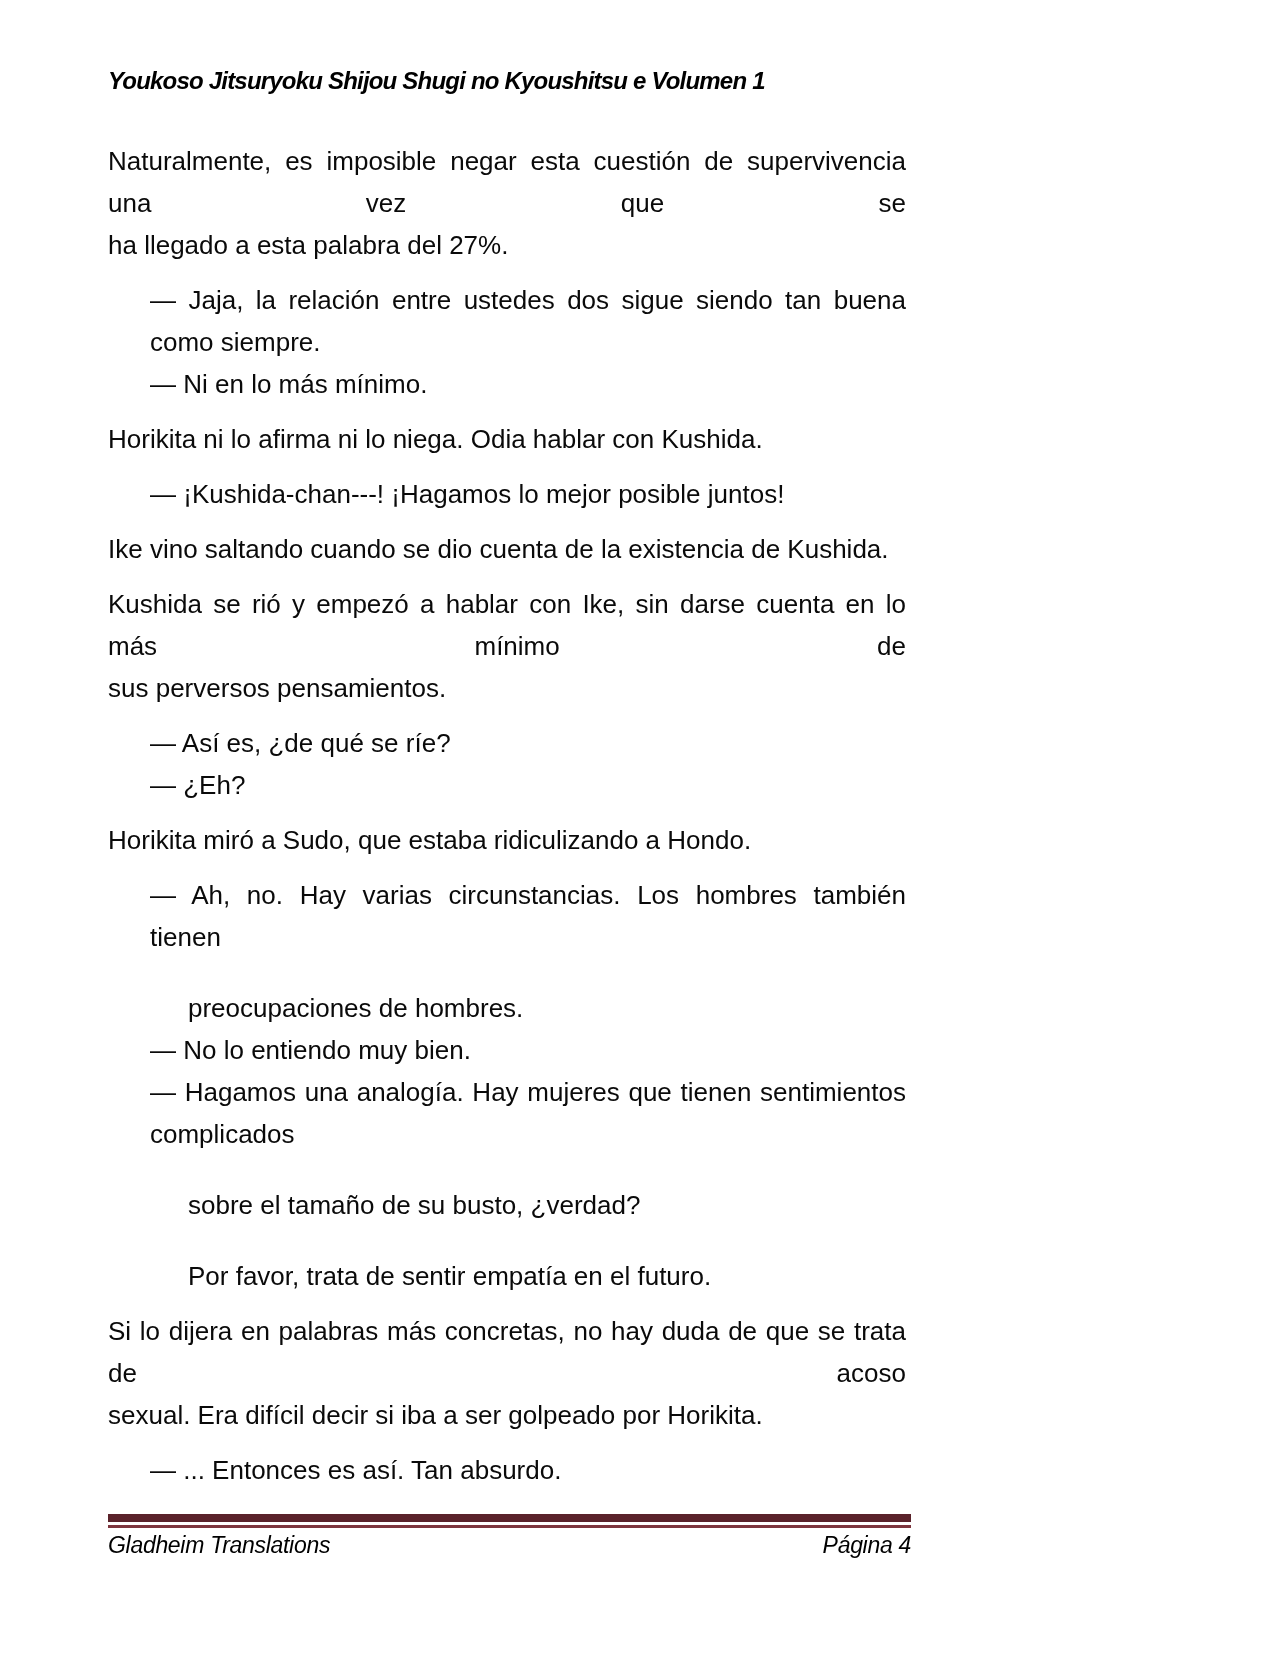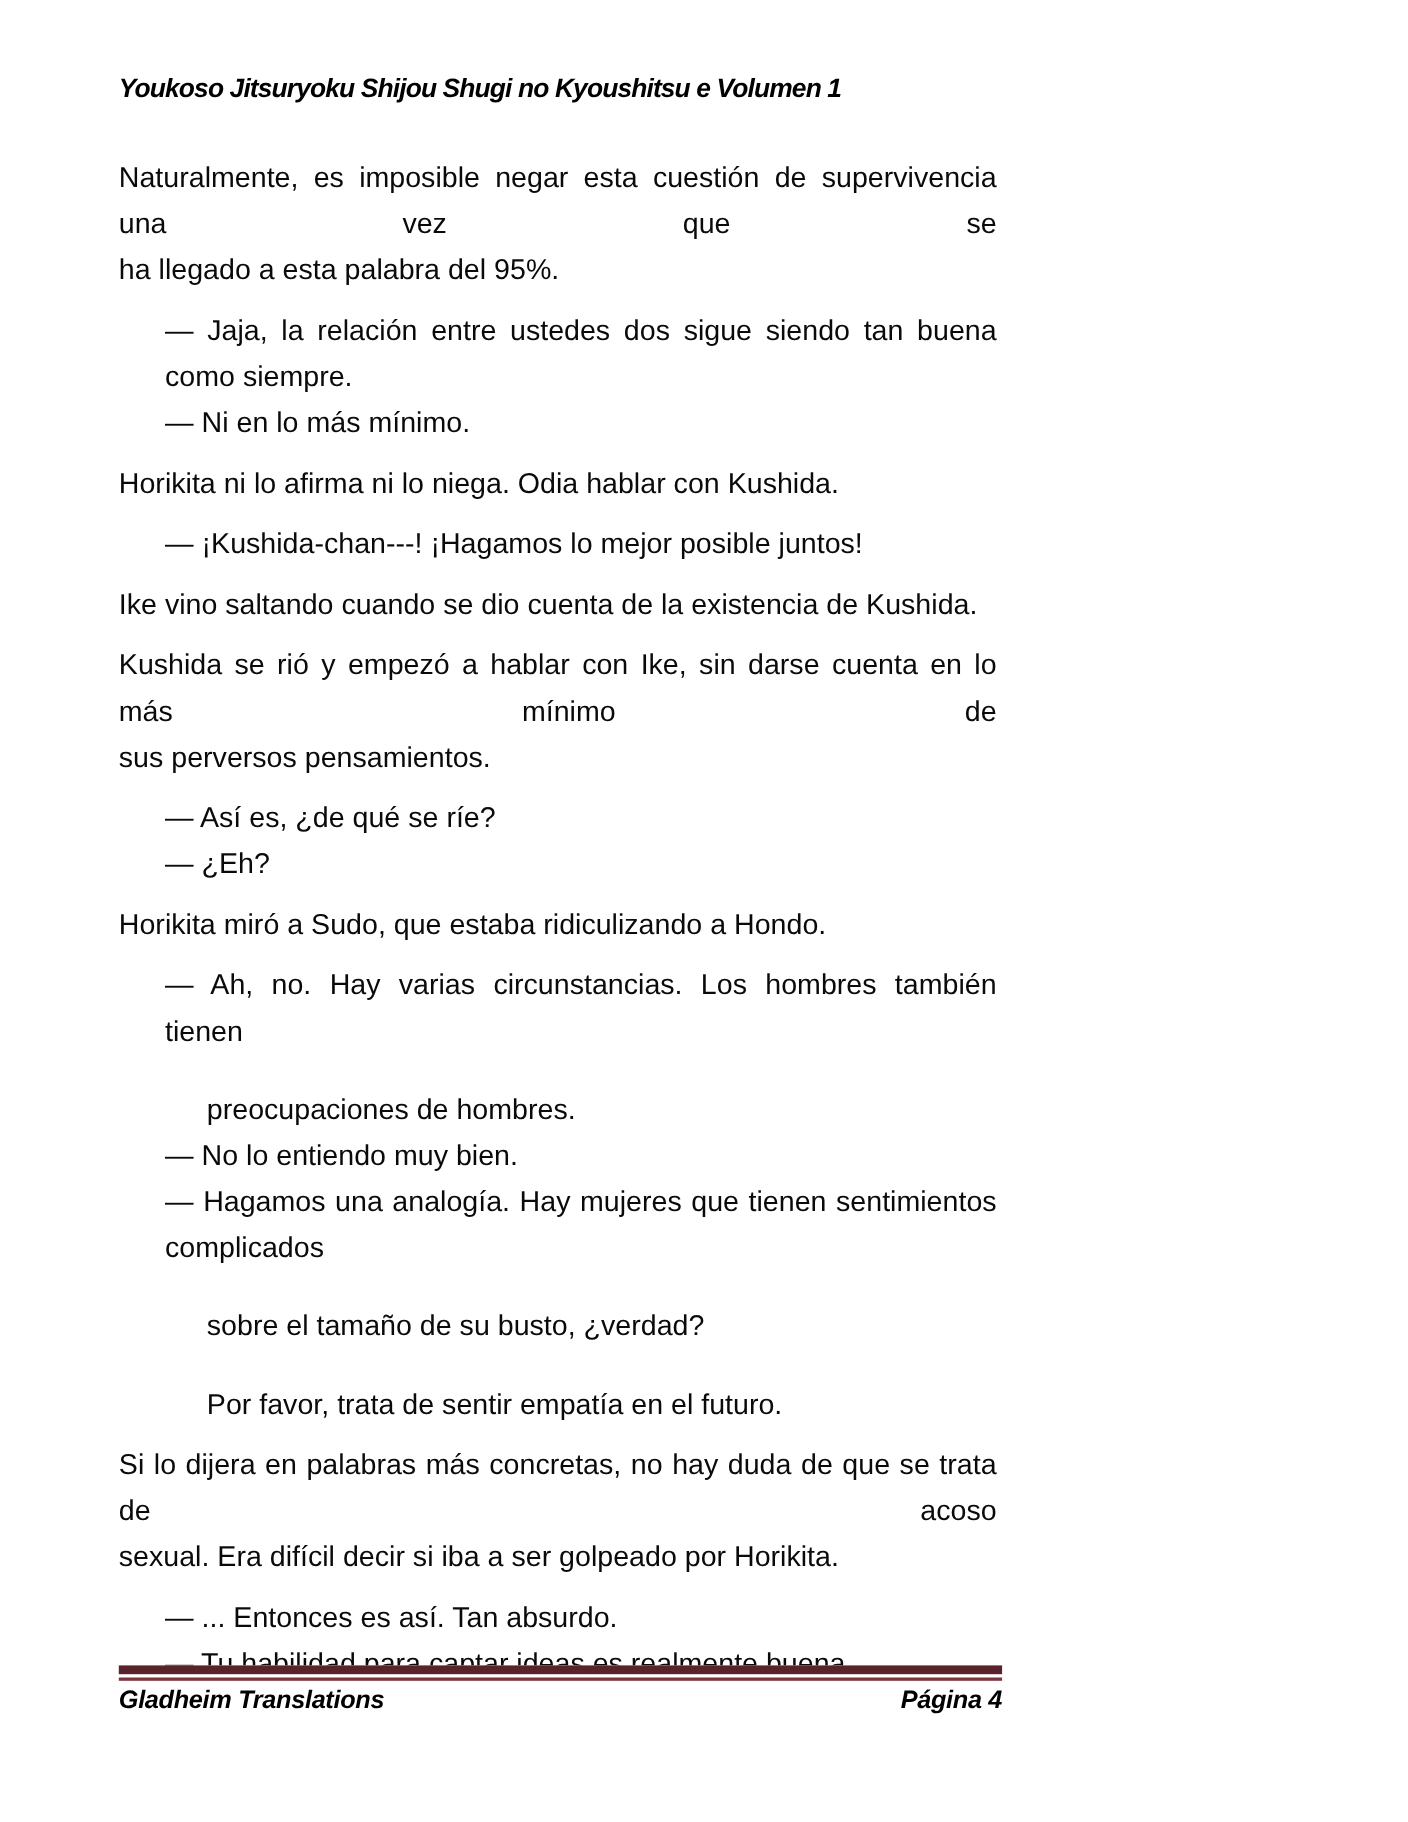--- a/index.html
+++ b/index.html
@@ -43,39 +43,39 @@
   .footer-rule {
     height: 3px;
     border-top: 8px solid #5a222a;
     border-bottom: 3px solid #7d353d;
     background: #ffffff;
   }
   .footer-row {
     display: flex;
     justify-content: space-between;
     margin-top: 4px;
-    font-weight: bold;
+    font-weight: normal;
     font-style: italic;
     font-size: 23px;
     letter-spacing: -0.3px;
     color: #000000;
   }
 </style>
 </head>
 <body>
 
 <div class="page">
   <div class="header">
     <span class="header-title">Youkoso Jitsuryoku Shijou Shugi no Kyoushitsu e Volumen 1</span>
   </div>
 
   <div class="content" id="content">
       <div class="block">
         <div class="line">Naturalmente, es imposible negar esta cuestión de supervivencia una vez que se</div>
-        <div class="line last">ha llegado a esta palabra del 95%.</div>
+        <div class="line last">ha llegado a esta palabra del 27%.</div>
       </div>
       <div class="block">
         <div class="line last hang-first">— Jaja, la relación entre ustedes dos sigue siendo tan buena como siempre.</div>
         <div class="line last hang-first">— Ni en lo más mínimo.</div>
       </div>
       <div class="block">
         <div class="line last">Horikita ni lo afirma ni lo niega. Odia hablar con Kushida.</div>
       </div>
       <div class="block">
         <div class="line last hang-first">— ¡Kushida-chan---! ¡Hagamos lo mejor posible juntos!</div>
@@ -103,21 +103,20 @@
       </div>
       <div class="block">
         <div class="line last hang-rest">Por favor, trata de sentir empatía en el futuro.</div>
       </div>
       <div class="block">
         <div class="line">Si lo dijera en palabras más concretas, no hay duda de que se trata de acoso</div>
         <div class="line last">sexual. Era difícil decir si iba a ser golpeado por Horikita.</div>
       </div>
       <div class="block">
         <div class="line last hang-first">— ... Entonces es así. Tan absurdo.</div>
-        <div class="line last hang-first">— Tu habilidad para captar ideas es realmente buena.</div>
       </div>
     </div>
 
   <div class="footer">
     <div class="footer-rule" style="border-top-color: rgb(90, 34, 42); border-bottom-color: rgb(125, 53, 61);"></div>
     <div class="footer-row">
       <span>Gladheim Translations</span>
       <span>Página 4</span>
     </div>
   </div>

